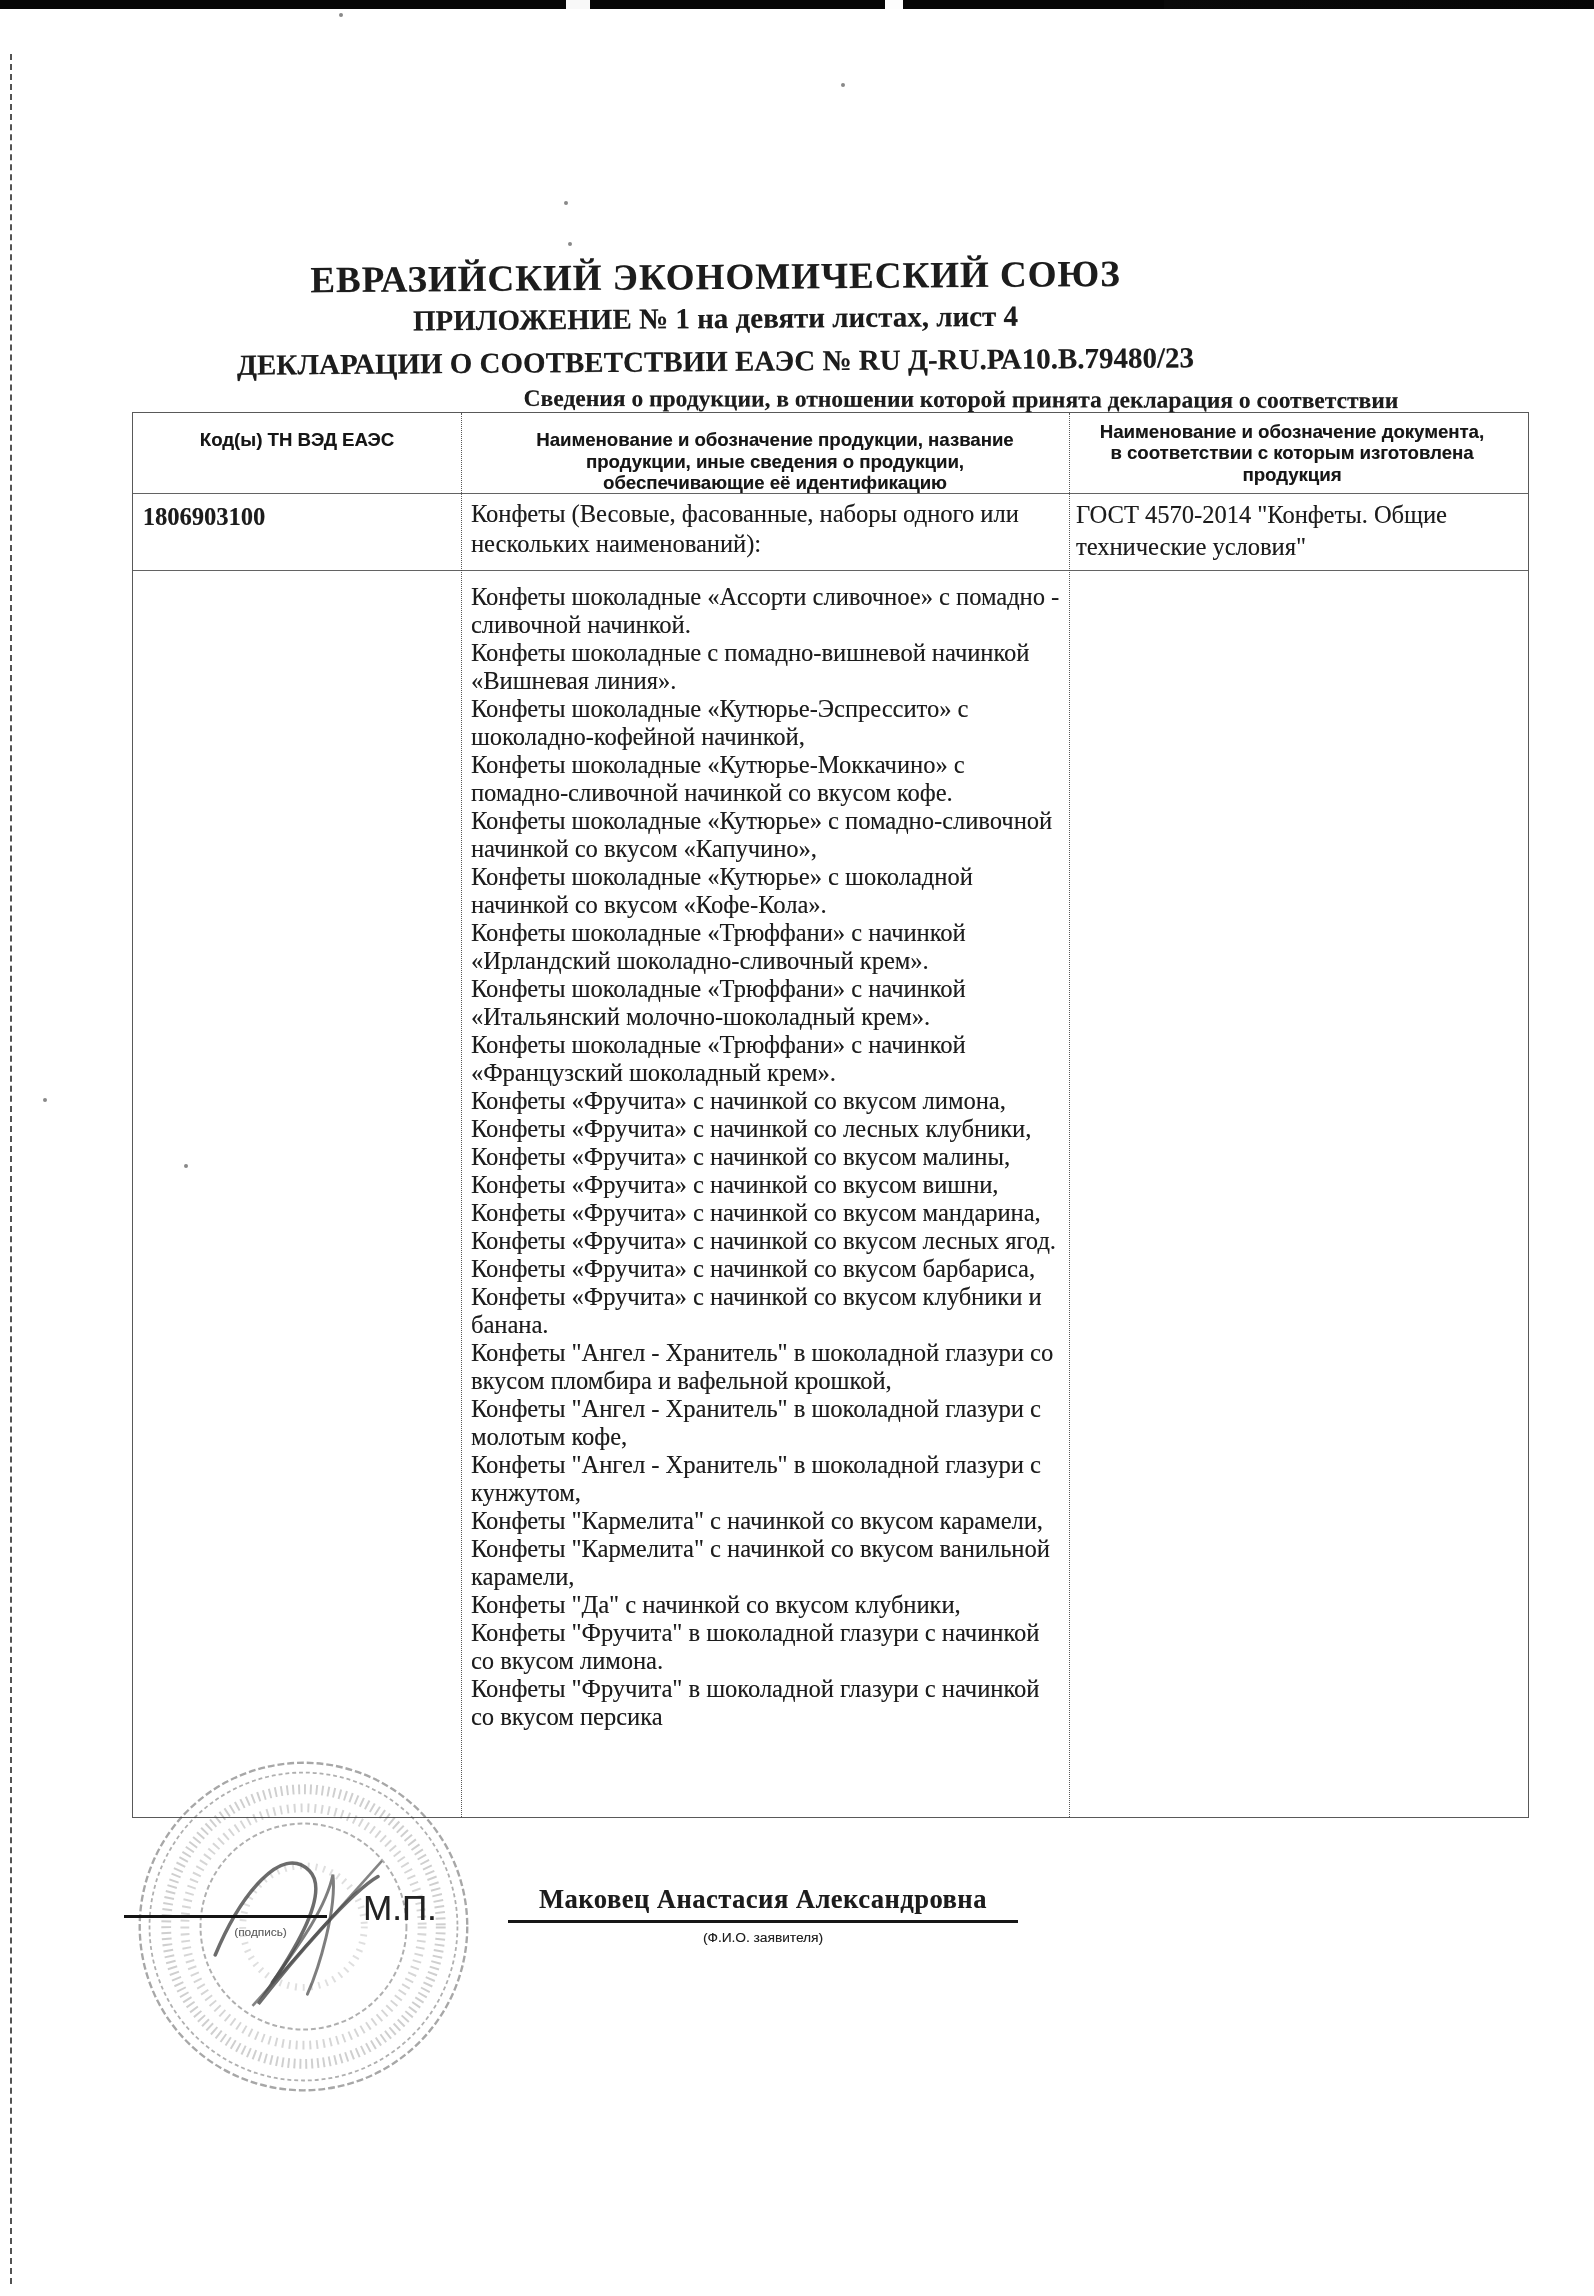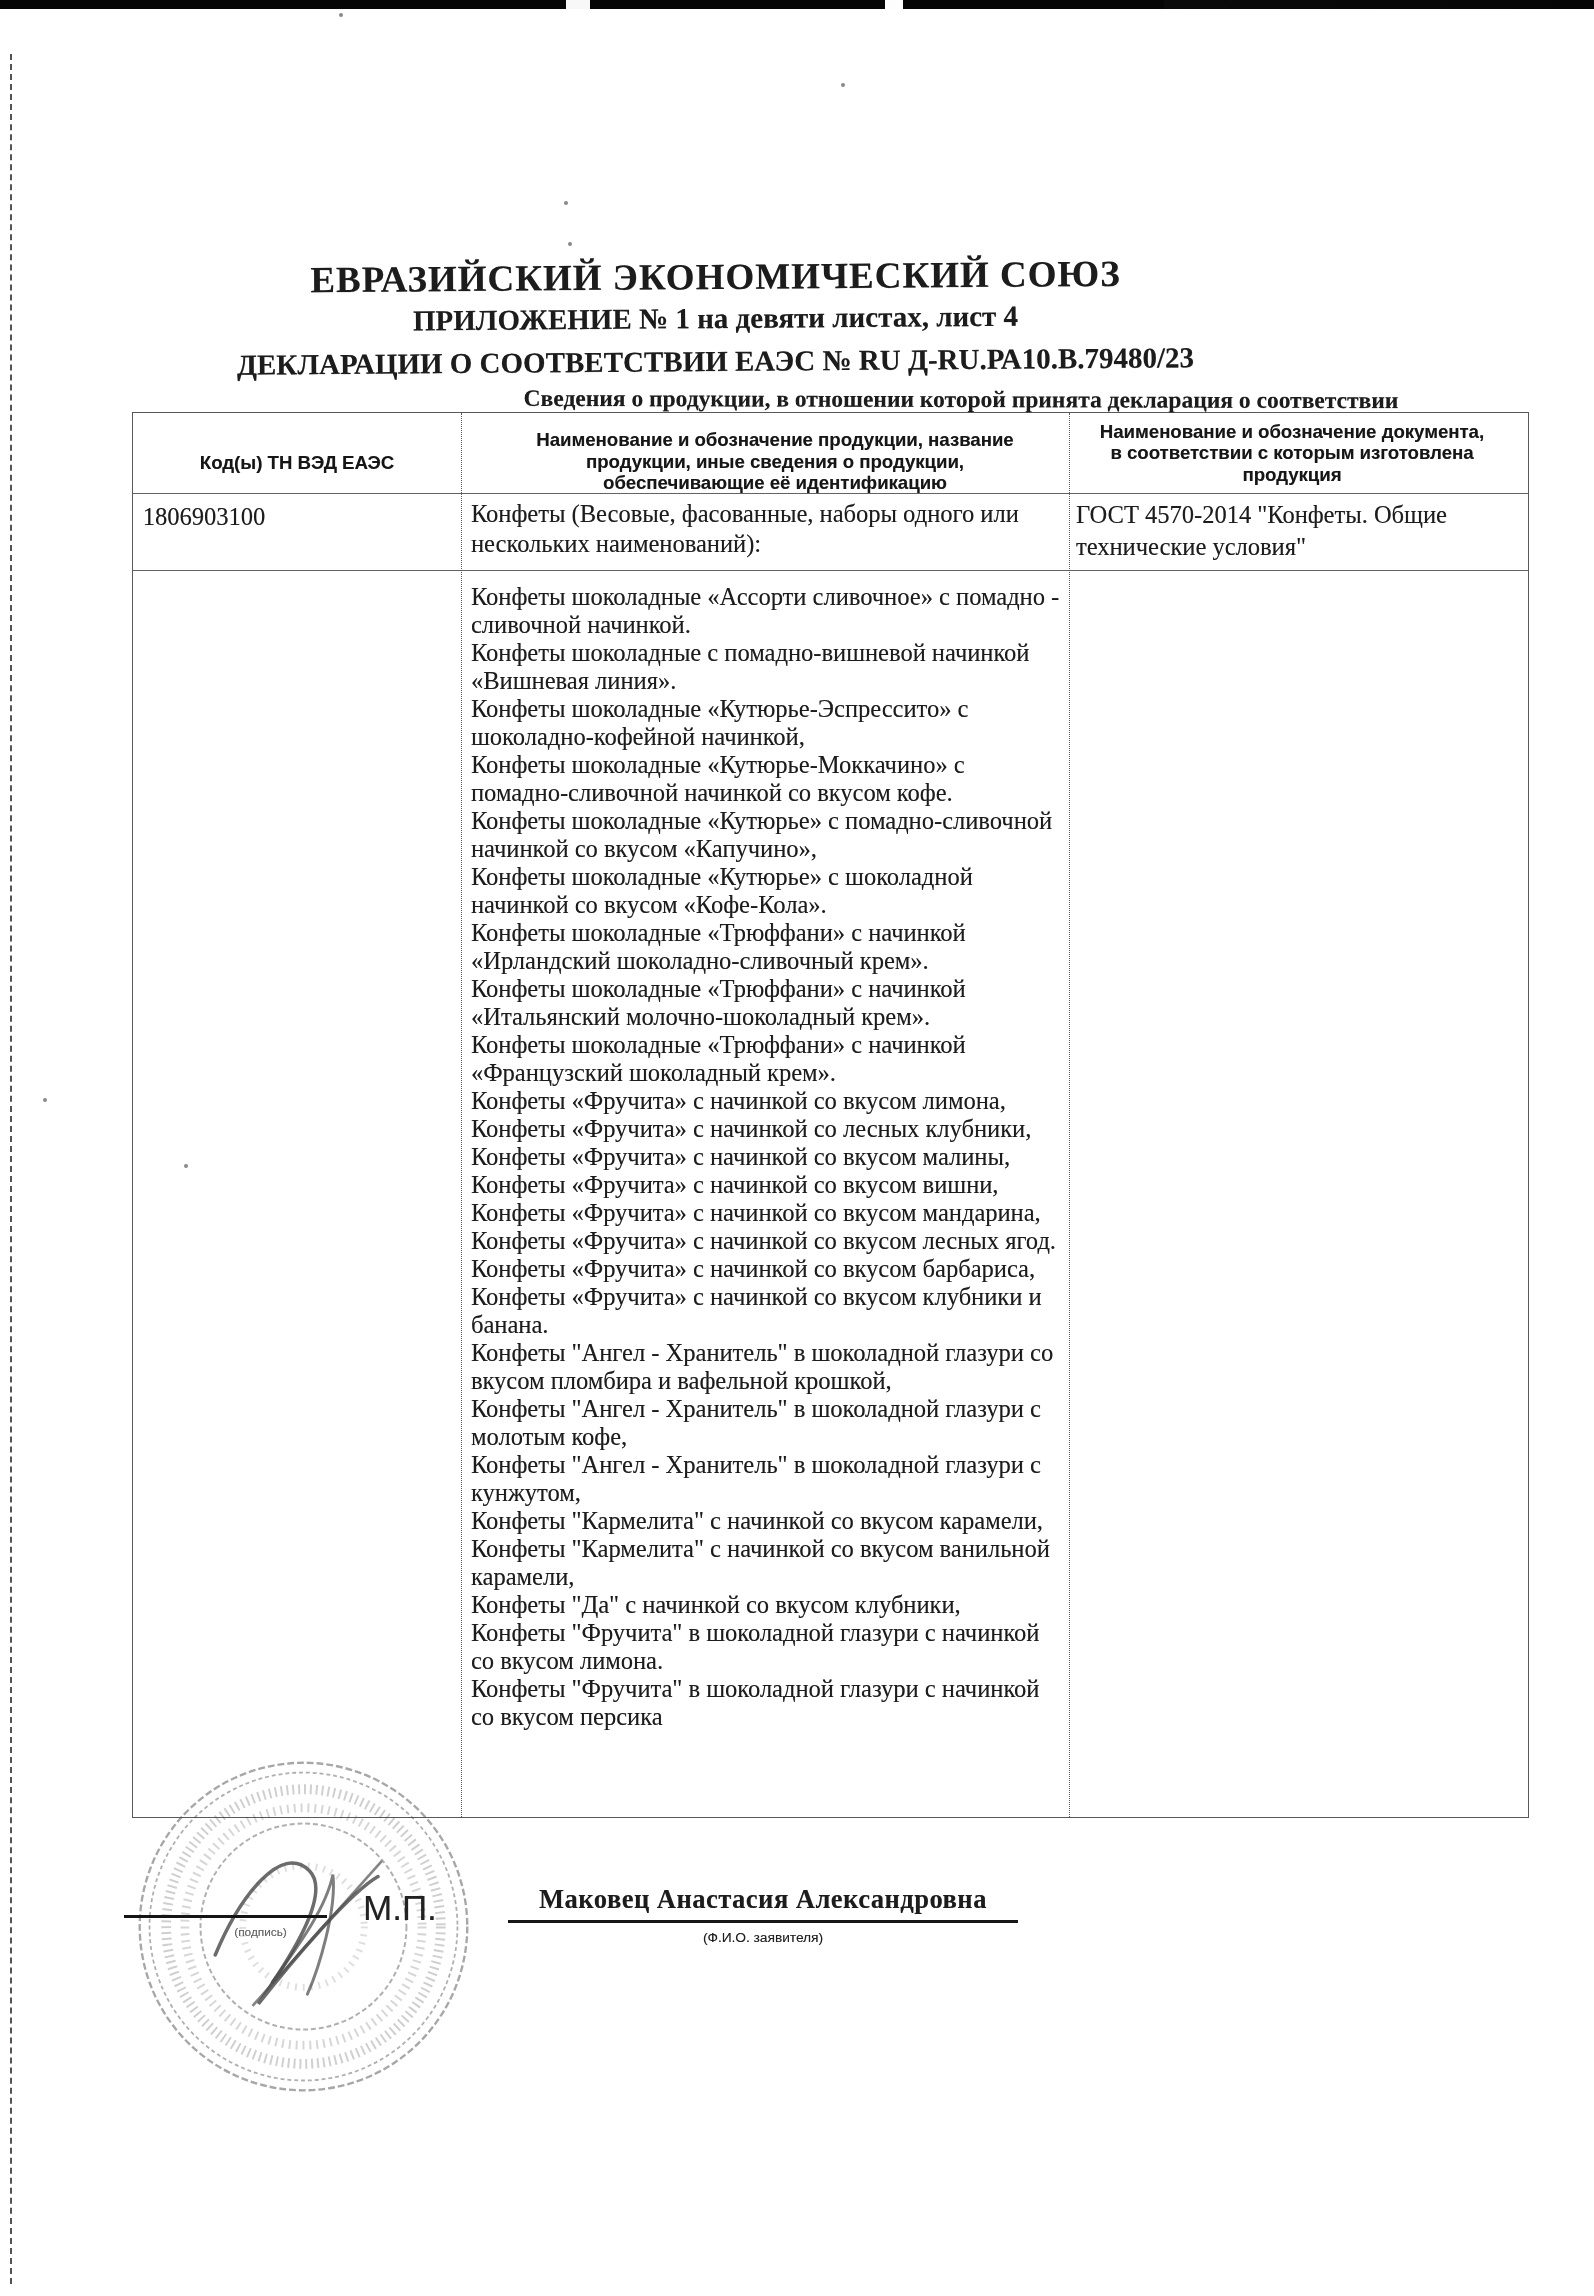--- a/index.html
+++ b/index.html
@@ -30,24 +30,24 @@
     left:132px;top:412px;width:1395px;height:1404px;
     border:1px solid rgba(60,60,60,0.85);
   }
   .v-sep{top:0;height:100%;width:0;border-left:1px dotted rgba(70,70,70,0.9);}
   .v1{left:328px;}
   .v2{left:936px;}
   .h-sep{left:0;width:100%;height:0;border-top:1px solid rgba(60,60,60,0.8);}
   .hr1{top:80px;}
   .hr2{top:157px;}
   .th{font-family:"Liberation Sans", sans-serif;font-weight:bold;font-size:18.6px;line-height:21.6px;text-align:center;color:#161616;}
-  .th1{left:0;top:15.7px;width:328px;margin-top:23px;}
+  .th1{left:0;top:15.7px;width:328px;}
   .th2{left:387px;top:16px;width:510px;}
   .th3{left:963px;top:7.8px;width:392px;}
-  .code-cell{left:9.8px;top:90px;width:314px;font-size:24.5px;}
+  .code-cell{left:9.8px;top:90px;width:314px;font-size:24.5px;font-weight:bold;}
   .prod-cell{left:338px;top:86px;width:588px;font-size:24.5px;line-height:30px;}
   .gost-cell{left:943px;top:86px;width:441px;font-size:24.5px;line-height:32px;}
   .product-list{left:338px;top:162px;width:596px;font-size:24.5px;line-height:28px;margin-top:8px;}
   .product-line{margin:0;}
   
   .sig-line-left{left:124px;top:1915px;width:203px;height:2.9px;background:#141414;}
   .sign-caption{left:192px;top:1925px;width:137px;text-align:center;font-family:"Liberation Sans", sans-serif;font-size:11.8px;color:#2e2e2e;opacity:.75;}
   .mp{left:363px;top:1888px;font-family:"Liberation Sans", sans-serif;font-size:35px;color:#222;}
   .name{left:508px;top:1884px;width:510px;text-align:center;font-size:26.5px;font-weight:600;letter-spacing:0.5px;}
   .name-underline{left:508px;top:1920px;width:510px;height:2.9px;background:#171717;}

